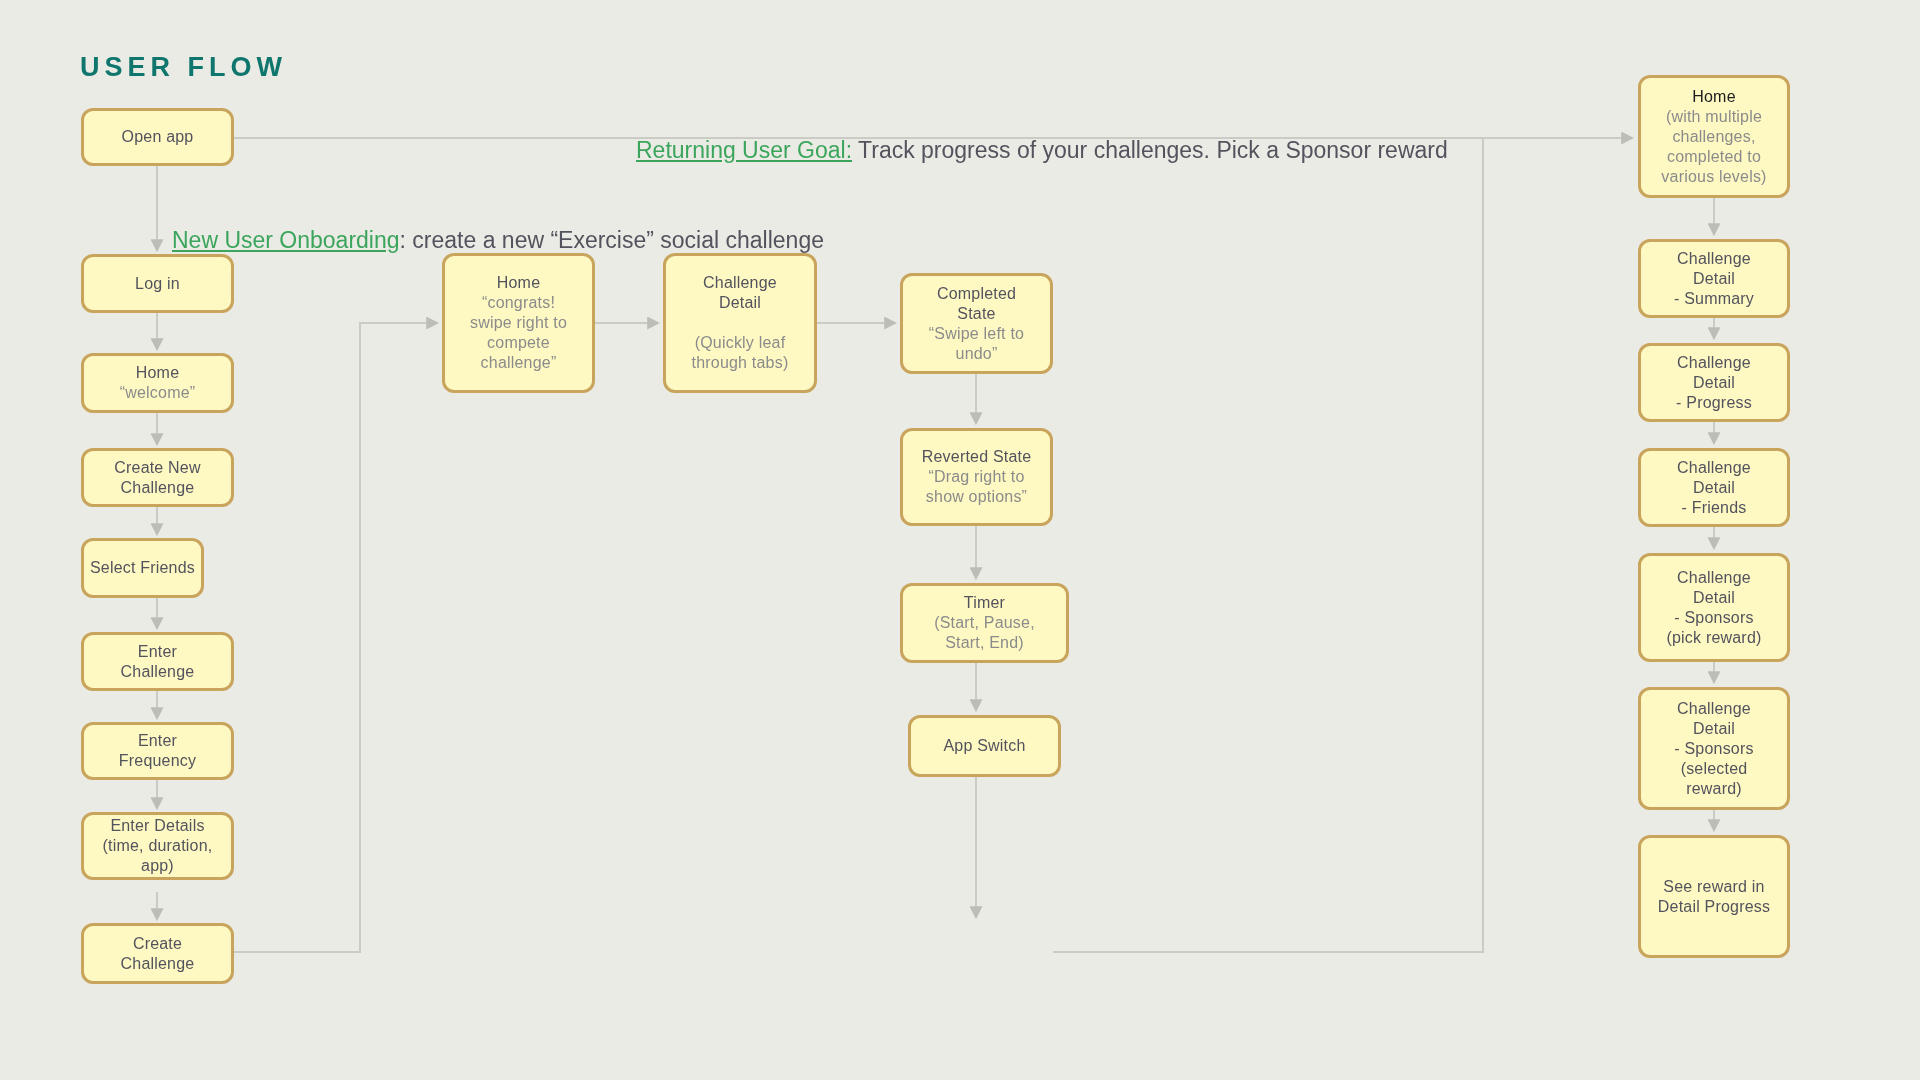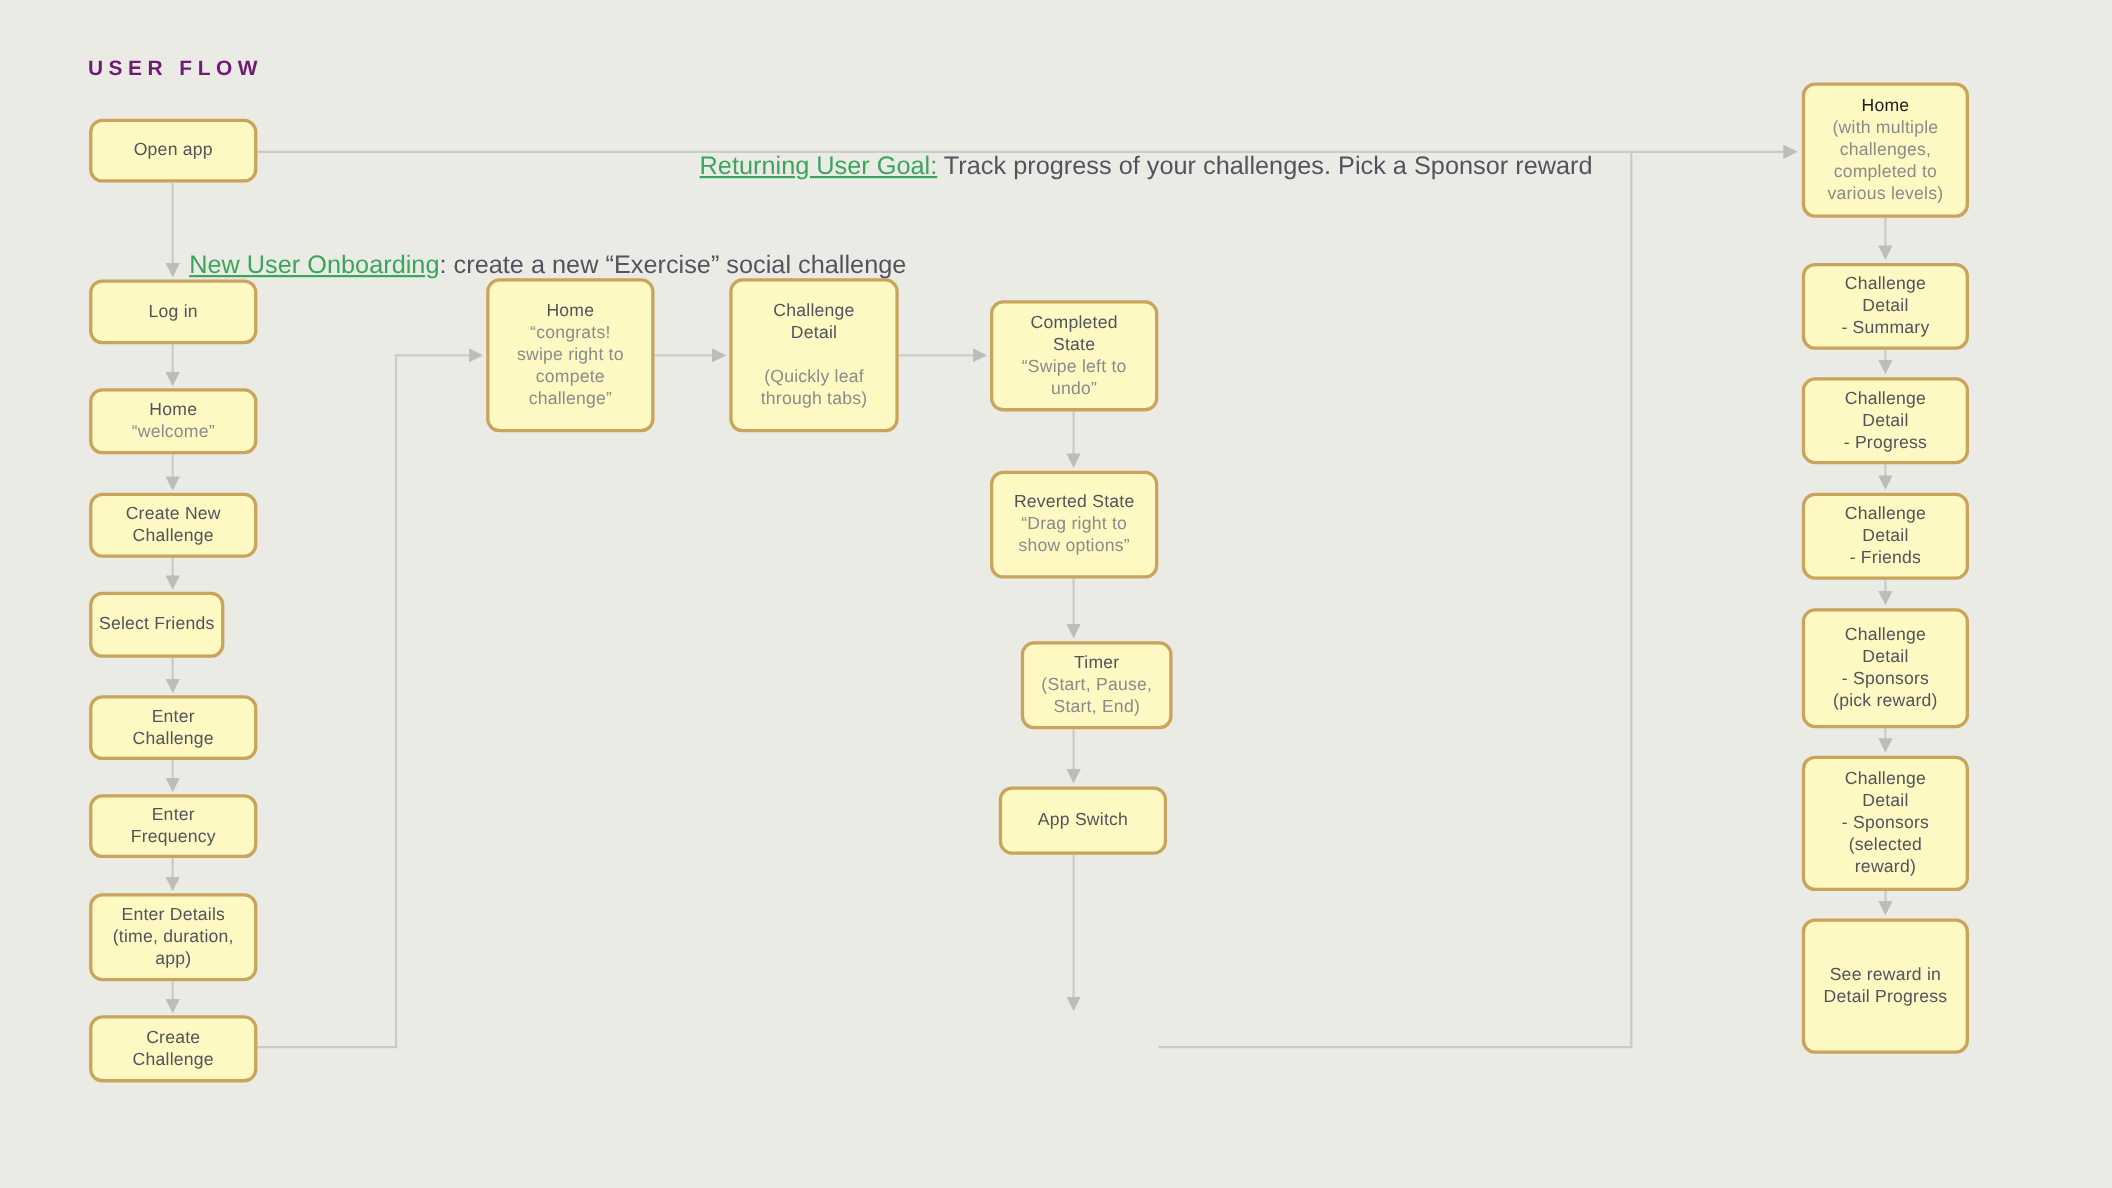--- a/index.html
+++ b/index.html
@@ -3,22 +3,22 @@
 <meta charset="utf-8">
 <style>
   html,body { margin:0; padding:0; background:#EBEBE6; }
   .canvas {
     position:relative; width:1920px; height:1080px;
     background:#EBEBE6; overflow:hidden;
     font-family:"Liberation Sans", sans-serif;
   }
   .page-title {
     position:absolute; left:80px; top:52px;
-    font-size:19px; font-weight:bold; letter-spacing:5px;
-    color:#701a75;
+    font-size:27px; font-weight:bold; letter-spacing:5px;
+    color:#0f766e;
   }
   svg.connectors { position:absolute; left:0; top:0; }
   .node {
     position:absolute; box-sizing:border-box;
     border:3px solid #C8A45C; border-radius:12px;
     background:#fef9c3;
     display:flex; flex-direction:column; align-items:center; justify-content:center;
     text-align:center; font-size:16px; line-height:20px; letter-spacing:0.2px;
     padding:6px 4px;
   }
@@ -94,21 +94,21 @@
     <span class="t">Select Friends</span>
   </div>
   <div class="node" style="left:81px;top:632px;width:153px;height:59px">
     <span class="t">Enter
 Challenge</span>
   </div>
   <div class="node" style="left:81px;top:722px;width:153px;height:58px">
     <span class="t">Enter
 Frequency</span>
   </div>
-  <div class="node" style="left:81px;top:812px;width:153px;height:80px">
+  <div class="node" style="left:81px;top:812px;width:153px;height:68px">
     <span class="t">Enter Details
 (time, duration,
 app)</span>
   </div>
   <div class="node" style="left:81px;top:923px;width:153px;height:61px">
     <span class="t">Create
 Challenge</span>
   </div>
 
   <div class="node" style="left:442px;top:253px;width:153px;height:140px">
@@ -128,21 +128,21 @@
     <span class="t">Completed
 State</span>
     <span class="s">“Swipe left to
 undo”</span>
   </div>
   <div class="node" style="left:900px;top:428px;width:153px;height:98px">
     <span class="t">Reverted State</span>
     <span class="s">“Drag right to
 show options”</span>
   </div>
-  <div class="node" style="left:928px;top:583px;width:138px;height:80px">
+  <div class="node" style="left:900px;top:583px;width:169px;height:80px">
     <span class="t">Timer</span>
     <span class="s">(Start, Pause,
 Start, End)</span>
   </div>
   <div class="node" style="left:908px;top:715px;width:153px;height:62px">
     <span class="t">App Switch</span>
   </div>
 
   <div class="node" style="left:1638px;top:75px;width:152px;height:123px">
     <span class="t black">Home</span>

